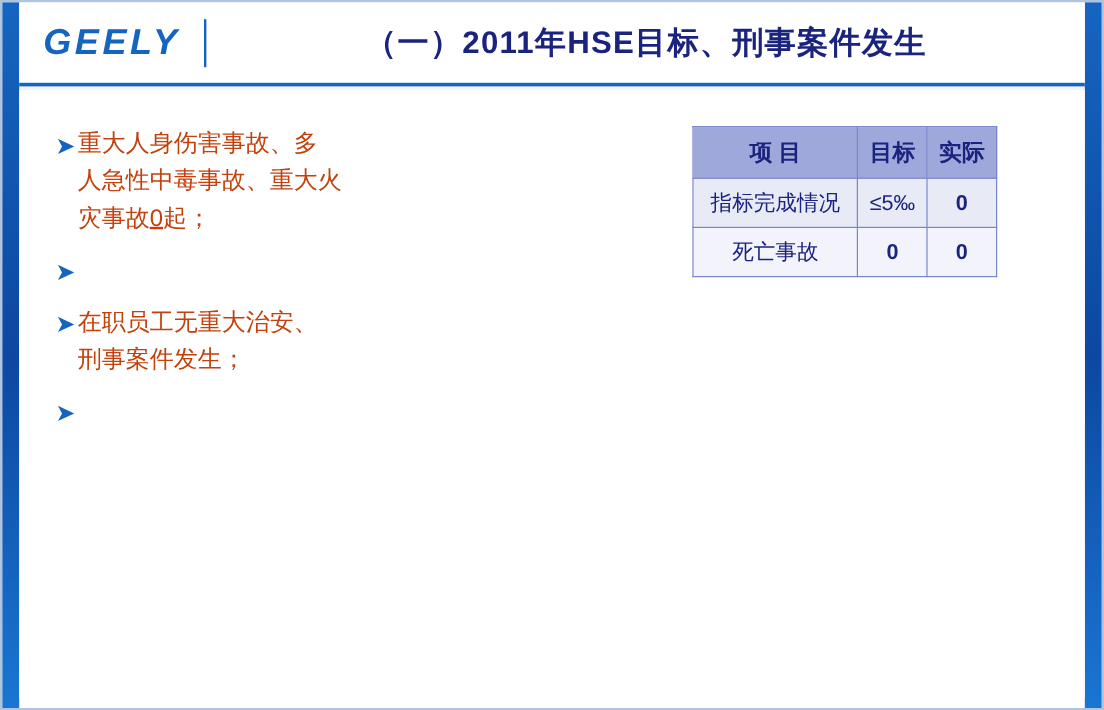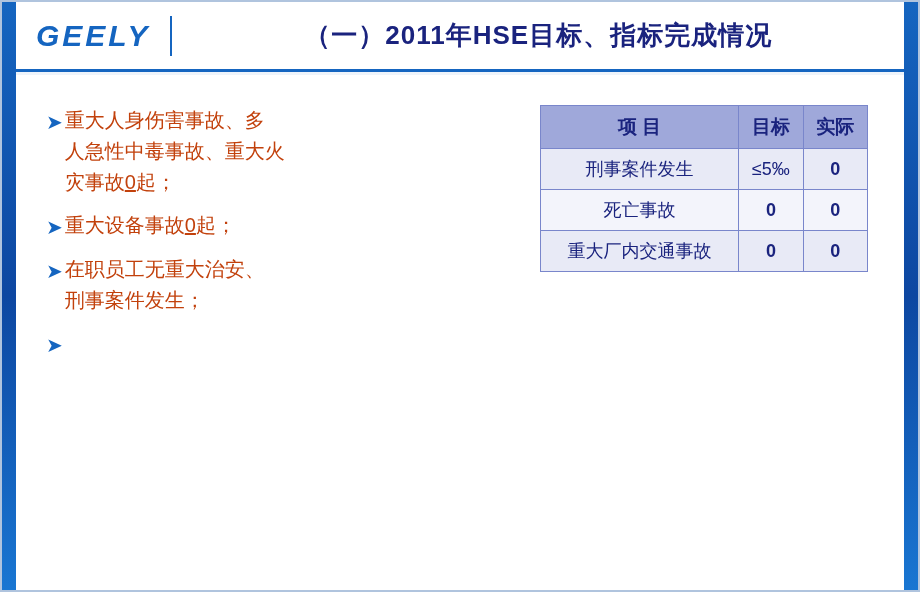--- a/index.html
+++ b/index.html
@@ -129,21 +129,21 @@
     .right-content {
       width: 340px;
       padding: 10px 0;
       display: flex;
       align-items: flex-start;
       justify-content: center;
     }
 
     .hse-table {
       border-collapse: collapse;
-      width: 328px;
+      width: 254px;
     }
 
     .hse-table th, .hse-table td {
       border: 1px solid #7986cb;
       text-align: center;
       vertical-align: middle;
       padding: 8px 6px;
       font-size: 18px;
     }
 
@@ -192,37 +192,36 @@
 </head>
 <body>
 
 <div class="slide-container">
   <div class="left-bar"></div>
   <div class="right-bar"></div>
 
   <div class="header">
     <span class="logo-text">GEELY</span>
     <div class="header-divider"></div>
-    <span class="header-title">（一）2011年HSE目标、指标完成情况</span>
+    <span class="header-title">（一）2011年HSE目标、刑事案件发生</span>
   </div>
 
   <div class="bottom-bar"></div>
 
   <div class="content-area">
 
     <div class="left-content">
 
       <div class="bullet-item">
         <span class="bullet-arrow">➤</span>
         <span class="bullet-text">重大人身伤害事故、多<br>人急性中毒事故、重大火<br>灾事故<u>0</u>起；</span>
       </div>
 
       <div class="bullet-item">
         <span class="bullet-arrow">➤</span>
-        <span class="bullet-text">重大设备事故<u>0</u>起；</span>
       </div>
 
       <div class="bullet-item">
         <span class="bullet-arrow">➤</span>
         <span class="bullet-text">在职员工无重大治安、<br>刑事案件发生；</span>
       </div>
 
       <div class="bullet-item">
         <span class="bullet-arrow">➤</span>
       </div>
@@ -233,33 +232,28 @@
       <table class="hse-table">
         <thead>
           <tr>
             <th>项  目</th>
             <th>目标</th>
             <th>实际</th>
           </tr>
         </thead>
         <tbody>
           <tr>
-            <td class="cell-item">刑事案件发生</td>
+            <td class="cell-item">指标完成情况</td>
             <td>≤5‰</td>
             <td class="cell-value">0</td>
           </tr>
           <tr>
             <td class="cell-item">死亡事故</td>
             <td class="cell-value">0</td>
             <td class="cell-value">0</td>
           </tr>
-          <tr>
-            <td class="cell-item">重大厂内交通事故</td>
-            <td class="cell-value">0</td>
-            <td class="cell-value">0</td>
-          </tr>
         </tbody>
       </table>
     </div>
 
   </div>
 
 </div>
 
 </body></html>

